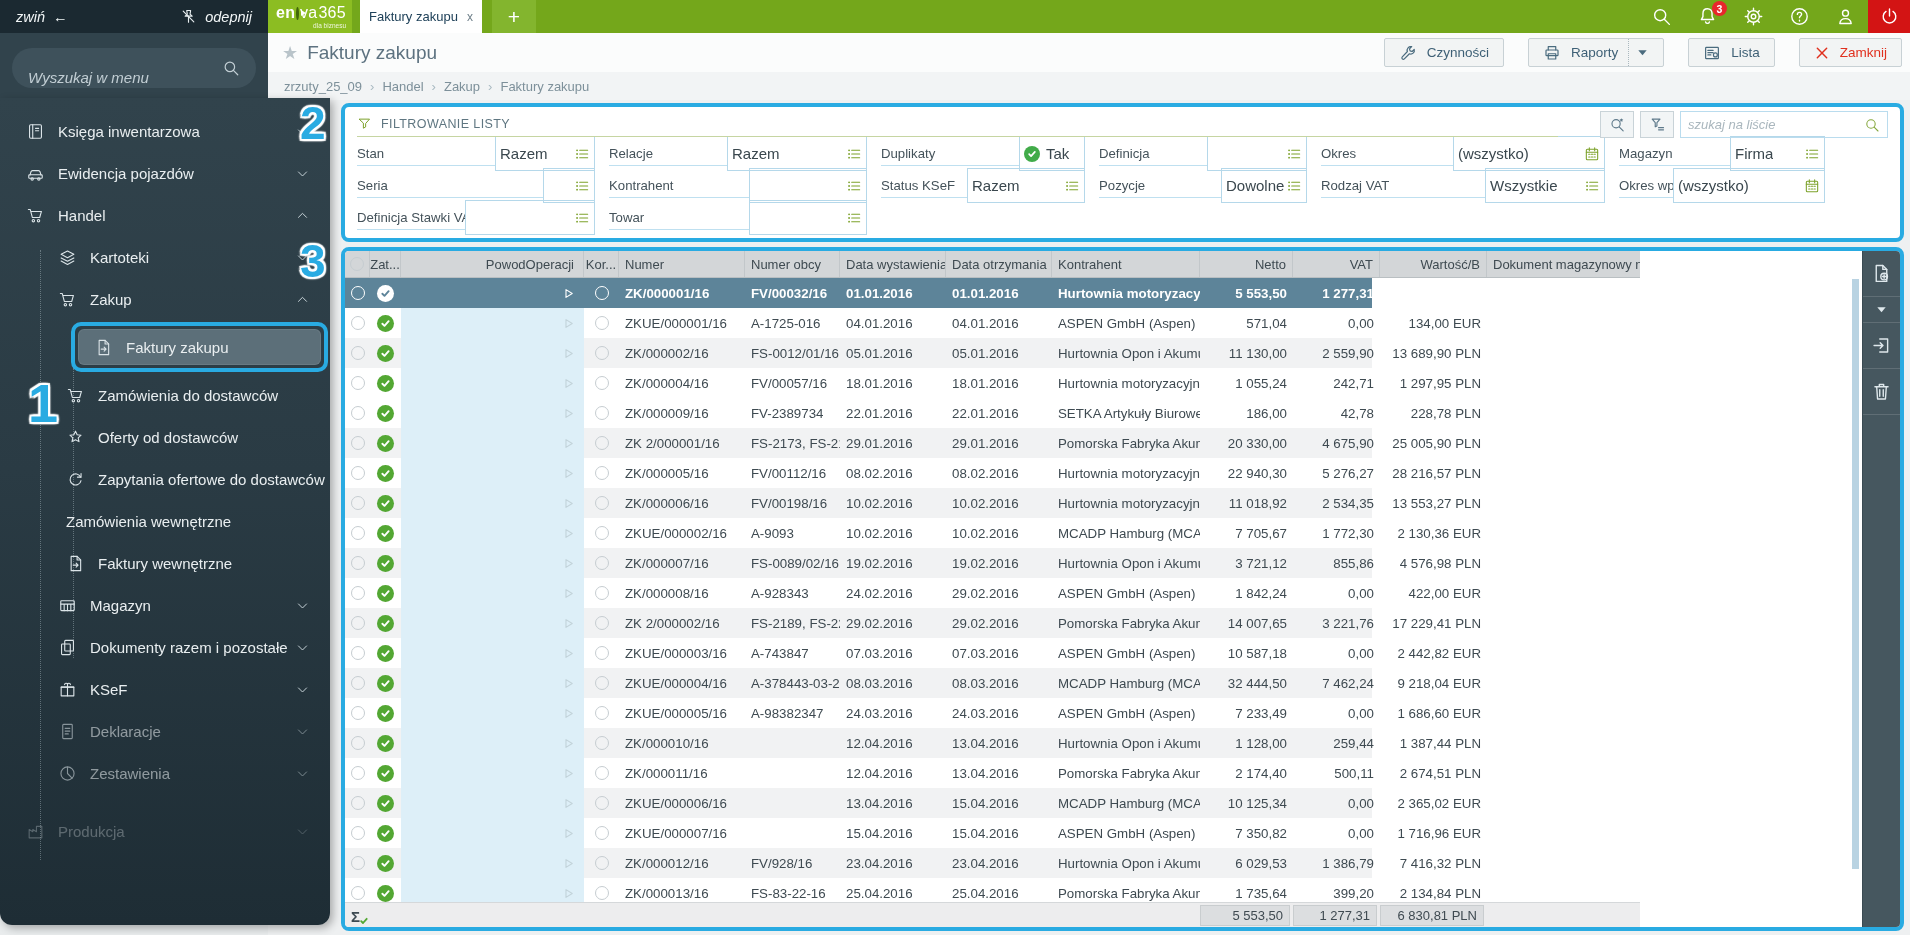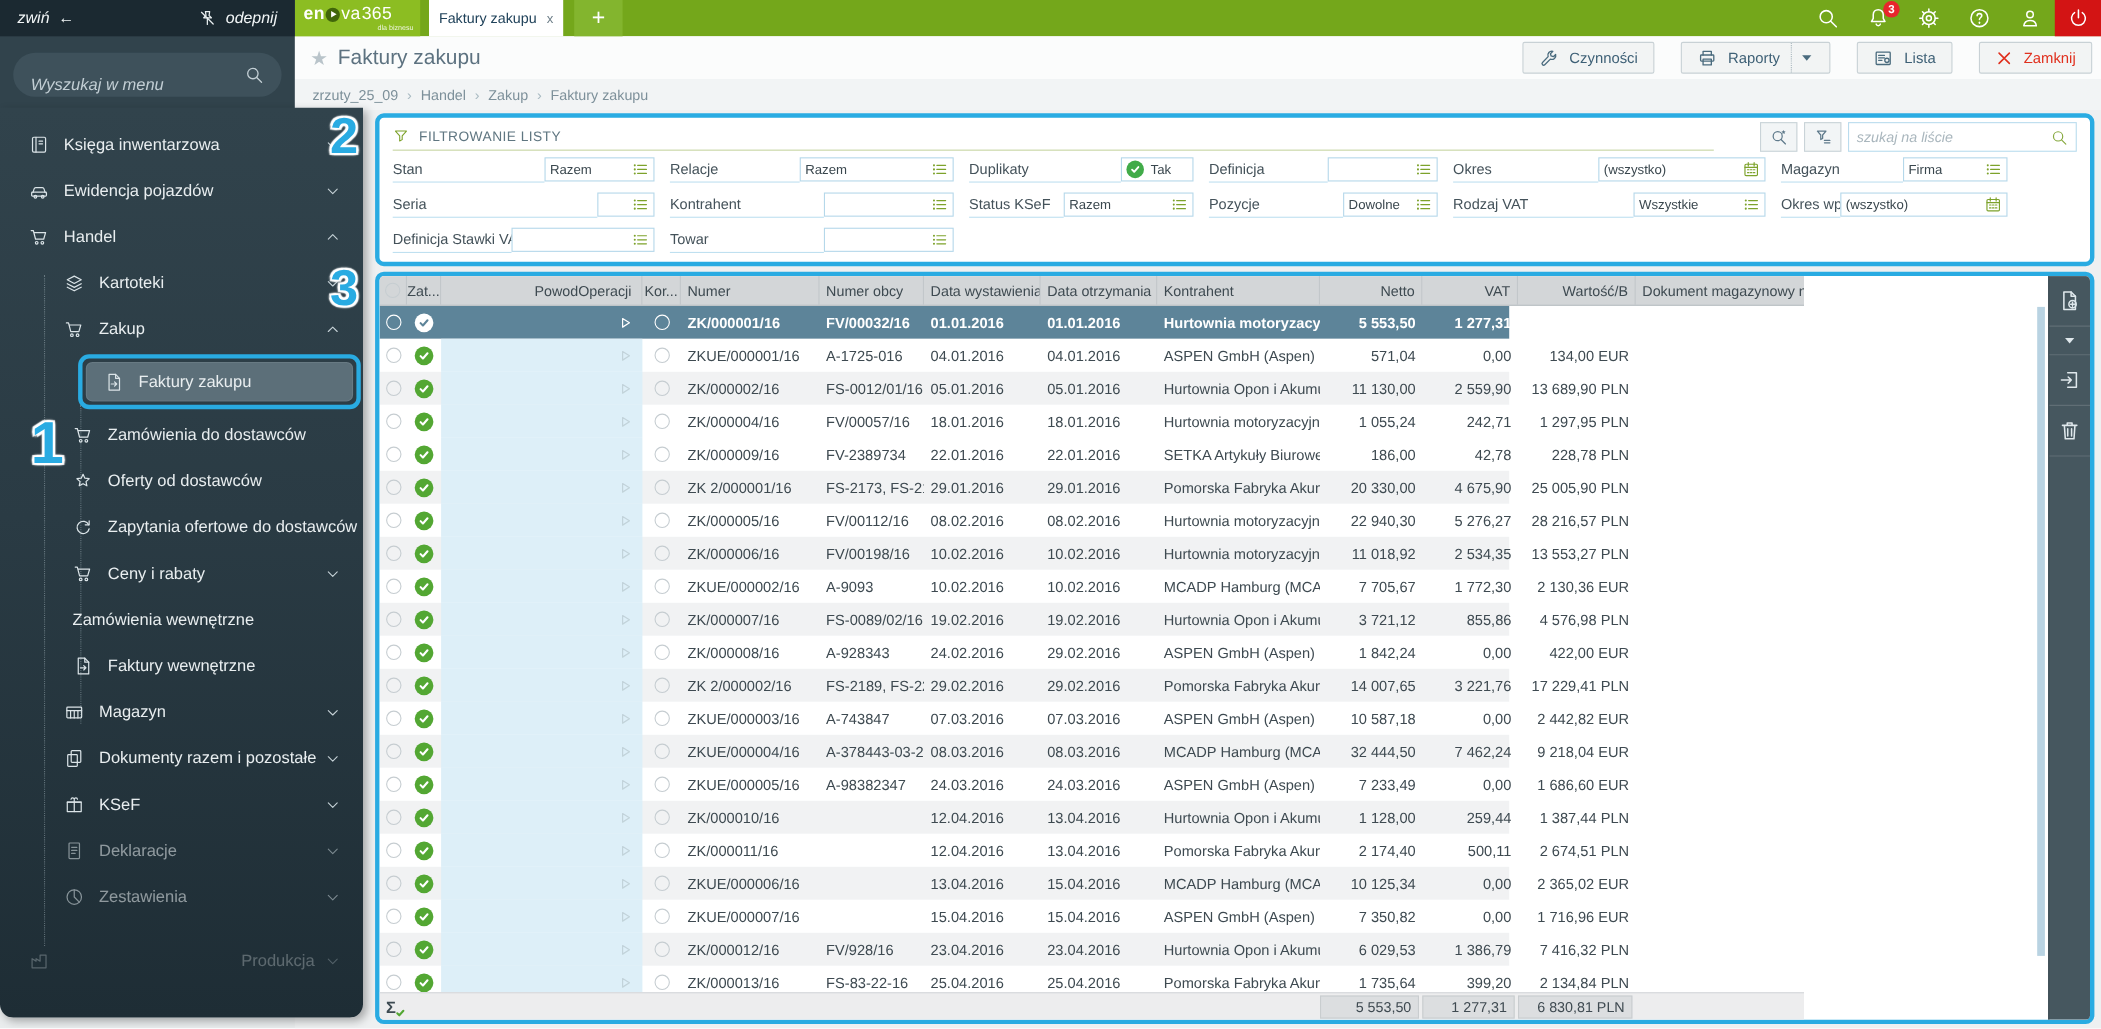--- a/index.html
+++ b/index.html
@@ -28,37 +28,37 @@
   .menu{ padding-top:12px; position:relative; }
   .tree-line{ position:absolute; width:0; border-left:1px dotted rgba(210,225,232,.35); }
   .mi{ height:42px; display:flex; align-items:center; color:#e9eef0; font-size:15px; position:relative; padding-right:44px; white-space:nowrap; overflow:hidden; cursor:pointer; }
   .mi .mic{ width:19px; height:19px; margin-right:13px; color:#dbe4e8; flex:0 0 auto; }
   .mi .mic svg *{ stroke-width:1.4; }
   .mi.ind0{ padding-left:26px; }
   .mi.ind1{ padding-left:58px; }
   .mi.ind2{ padding-left:66px; }
   .mi .chev{ position:absolute; right:20px; width:15px; height:15px; color:#c6d2d7; }
   .mi.dim{ opacity:.55; }
-  .mi.dim2{ opacity:.3;justify-content:space-between; }
+  .mi.dim2{ opacity:.3; }
   .callout-box{ margin:2px 2px 2px 71px; border:4px solid #29abe2; border-radius:10px; height:50px; padding:3px; }
   .callout-box .mi{ height:36px; background:#5c6f79; border-radius:6px; padding-left:16px; box-shadow:inset 0 0 0 1px rgba(255,255,255,.08); }
 
   
   .badge-num{ position:absolute; z-index:60; color:#29abe2; font-weight:bold; line-height:1;
     text-shadow:-2px 0 2px #fff,2px 0 2px #fff,0 -2px 2px #fff,0 2px 2px #fff,-2px -2px 1px #fff,2px 2px 1px #fff,-2px 2px 1px #fff,2px -2px 1px #fff; }
   #b1{ left:28px; top:376px; font-size:54px; }
   #b2{ left:300px; top:100px; font-size:46px; }
   #b3{ left:300px; top:238px; font-size:46px; }
 
   
   .main{ position:absolute; left:268px; top:0; right:0; bottom:0; background:#eef0f1; }
 
   
   .topbar{ height:33px; background:#74a71b; display:flex; align-items:stretch; }
-  .logo{ width:114px; background:#8cbd22; color:#fff; display:flex; flex-direction:column; justify-content:center; padding:2px 6px 1px 8px; cursor:pointer; }
+  .logo{ width:84px; background:#8cbd22; color:#fff; display:flex; flex-direction:column; justify-content:center; padding:2px 6px 1px 8px; cursor:pointer; }
   .logo-line{ display:flex; align-items:center; font-size:16px; line-height:1; letter-spacing:.3px; }
   .logo-line b{ font-weight:bold; }
   .play{ width:13px; height:13px; background:#41660a; border-radius:50%; margin:0 1px; position:relative; display:inline-block; }
   .play::after{ content:""; position:absolute; left:4.5px; top:3.2px; border-left:5px solid #fff; border-top:3.4px solid transparent; border-bottom:3.4px solid transparent; }
   .l365{ font-weight:300; margin-left:1px; }
   .logo-sub{ font-size:6.5px; text-align:right; opacity:.85; margin-top:1px; }
   .tab{ width:122px; margin-left:8px; background:#fff; color:#20425a; font-size:13px; display:flex; align-items:center; justify-content:space-between; padding:0 9px; cursor:pointer; }
   .tclose{ color:#6e7f89; font-size:12px; cursor:pointer; }
   .tab-plus{ width:44px; margin-left:10px; background:#83b52e; color:#fff; font-size:21px; font-weight:300; display:flex; align-items:center; justify-content:center; cursor:pointer; }
   .tb-space{ flex:1; }
@@ -94,21 +94,21 @@
   .fp-title{ color:#5f7681; font-size:12.5px; letter-spacing:.4px; }
   .fp-tools{ position:absolute; right:0; top:0; display:flex; align-items:center; gap:6px; }
   .tool-btn{ width:34px; height:27px; border:1px solid #c9d3d8; background:#f2f5f6; color:#5f7a8b; display:flex; align-items:center; justify-content:center; cursor:pointer; }
   .tool-btn [data-icon]{ width:17px; height:17px; }
   .fp-search{ width:208px; height:27px; border:1px solid #badcee; display:flex; align-items:center; justify-content:space-between; padding:0 7px; cursor:text; }
   .fp-search .ph{ font-style:italic; font-size:13px; color:#a9b6bd; }
   .fp-search .s-ic{ width:16px; height:16px; color:#86a83e; }
   .fp-grid{ margin-top:4px; display:grid; grid-template-columns:238px 258px 204px 208px 284px 206px; column-gap:14px; row-gap:7px; }
   .ff{ display:flex; align-items:center; height:25px; }
   .ff .lbl{ flex:1; font-size:13.2px; color:#44525a; border-bottom:1px solid #bfe0f0; height:100%; display:flex; align-items:center; white-space:nowrap; overflow:hidden; }
-  .ff .ctrl{ height:22px; border:1px solid #b5d8ea; display:flex; align-items:center; justify-content:space-between; padding:0 4px; font-size:12px; color:#3a474e; cursor:pointer; flex:0 0 auto; }
+  .ff .ctrl{ height:35px; border:1px solid #b5d8ea; display:flex; align-items:center; justify-content:space-between; padding:0 4px; font-size:15px; color:#3a474e; cursor:pointer; flex:0 0 auto; }
   .ff .ctrl .val{ white-space:nowrap; overflow:hidden; }
   .ff .ctrl .ol{ width:16px; height:16px; color:#7da22b; flex:0 0 auto; }
   .chk16{ width:16px; height:16px; border-radius:50%; background:#41ab49; display:inline-flex; align-items:center; justify-content:center; flex:0 0 auto; margin-right:6px; }
   .chk16 svg{ width:10px; height:10px; } .chk16 svg *{ fill:none; stroke:#fff; stroke-width:2.4; stroke-linecap:round; stroke-linejoin:round; }
 
   
   .table-panel{ margin:5px 6px 0 73px; border:4px solid #29abe2; border-radius:8px; background:#fff; position:relative; height:684px; overflow:hidden; }
   .thead{ position:absolute; top:0; left:0; width:1295px; height:27px; background:#d3d6d8; display:flex; border-bottom:1px solid #b9bfc2; z-index:2; }
   .th{ display:flex; align-items:center; padding:0 6px; border-right:1px solid #c2c7ca; font-size:13px; color:#3e4a51; height:100%; white-space:nowrap; overflow:hidden; cursor:pointer; }
   .tbody{ position:absolute; top:27px; left:0; right:40px; bottom:25px; overflow:hidden; z-index:1; }
@@ -294,35 +294,20 @@
         <div class="mi ind2">
           <span class="mic" data-icon="refresh">
             <svg viewBox="0 0 24 24">
               <path d="M18.5 9A7 7 0 1 0 19 13.5"></path>
               <path d="M19 4.5V9h-4.5"></path>
             </svg>
           </span>
           <span>Zapytania ofertowe do dostawców</span>
         </div>
         <div class="mi ind2">
-          <span class="mic" data-icon="cart">
-            <svg viewBox="0 0 24 24">
-              <path d="M3 4.5h2.4L8 14.5h9.3l2.2-7.6H6.2"></path>
-              <circle cx="9.3" cy="18.6" r="1.5"></circle>
-              <circle cx="15.8" cy="18.6" r="1.5"></circle>
-            </svg>
-          </span>
-          <span>Ceny i rabaty</span>
-          <span class="chev" data-icon="chev-down">
-            <svg viewBox="0 0 24 24">
-              <path d="M5.5 9.5 12 16l6.5-6.5"></path>
-            </svg>
-          </span>
-        </div>
-        <div class="mi ind2">
           <span>Zamówienia wewnętrzne</span>
         </div>
         <div class="mi ind2">
           <span class="mic" data-icon="doc-arrow">
             <svg viewBox="0 0 24 24">
               <path d="M6.5 3h7.5L18.5 7.5V21h-12z"></path>
               <path d="M14 3v4.5h4.5"></path>
               <path d="M9 14h6M12.8 11.5 15.3 14l-2.5 2.5"></path>
             </svg>
           </span>

